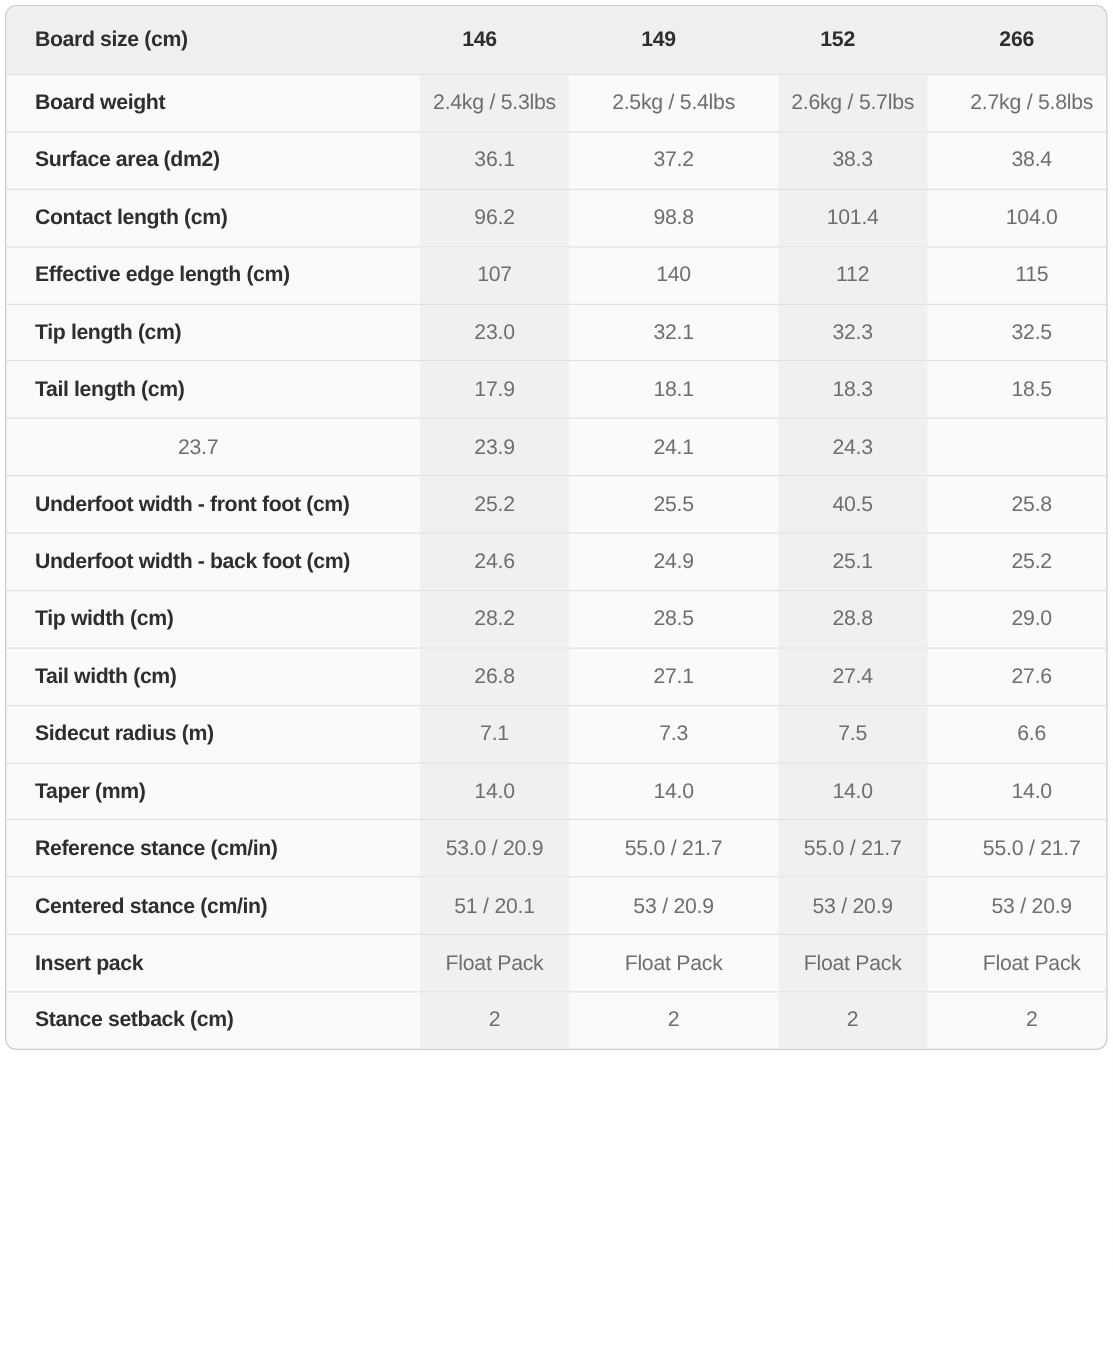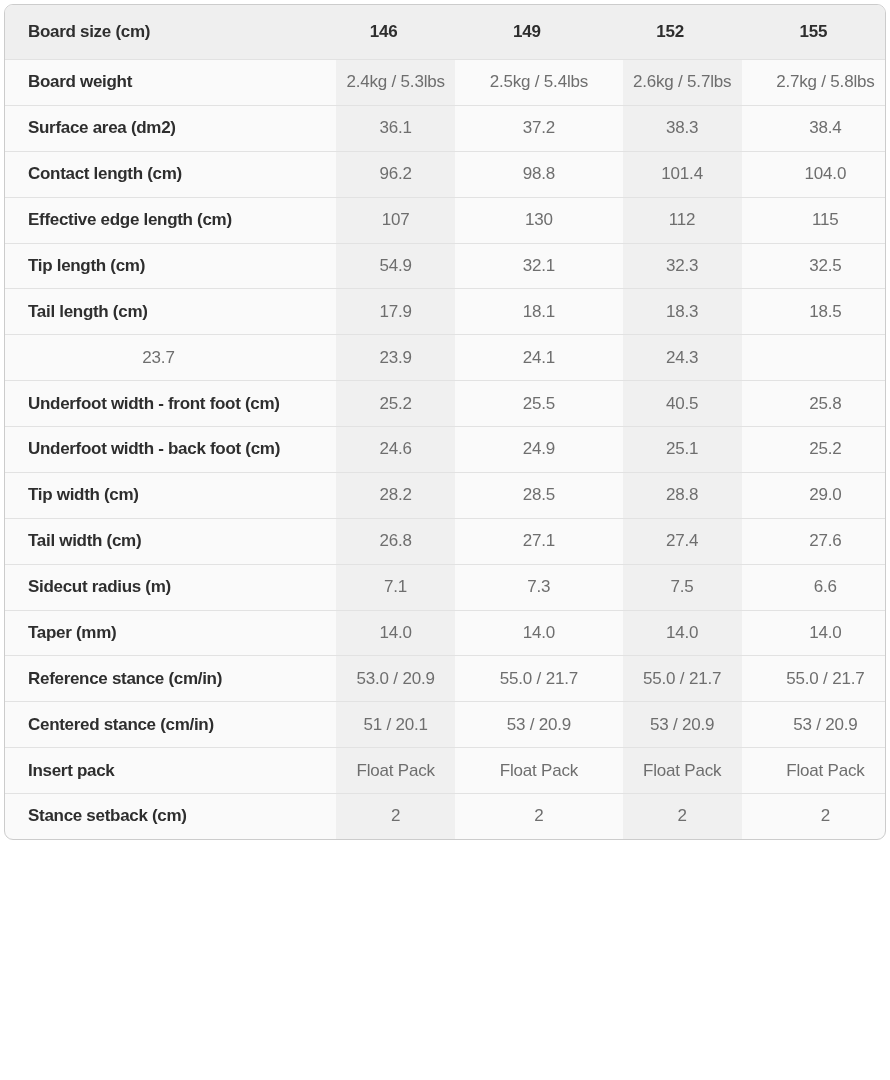--- a/index.html
+++ b/index.html
@@ -76,21 +76,21 @@
 </head>
 <body>
 
 <div class="page">
   <section class="spec-table">
     <div class="row header-row">
       <div class="cell label-cell">Board size (cm)</div>
       <div class="cell">146</div>
       <div class="cell">149</div>
       <div class="cell">152</div>
-      <div class="cell">155</div>
+      <div class="cell">266</div>
     </div>
     <div id="rows-container">
   <div class="row data-row">
     <div class="cell label-cell">Board weight</div>
     <div class="cell">2.4kg / 5.3lbs</div>
     <div class="cell">2.5kg / 5.4lbs</div>
     <div class="cell">2.6kg / 5.7lbs</div>
     <div class="cell">2.7kg / 5.8lbs</div>
   </div>
 
@@ -106,28 +106,28 @@
     <div class="cell label-cell">Contact length (cm)</div>
     <div class="cell">96.2</div>
     <div class="cell">98.8</div>
     <div class="cell">101.4</div>
     <div class="cell">104.0</div>
   </div>
 
   <div class="row data-row">
     <div class="cell label-cell">Effective edge length (cm)</div>
     <div class="cell">107</div>
-    <div class="cell">130</div>
+    <div class="cell">140</div>
     <div class="cell">112</div>
     <div class="cell">115</div>
   </div>
 
   <div class="row data-row">
     <div class="cell label-cell">Tip length (cm)</div>
-    <div class="cell">54.9</div>
+    <div class="cell">23.0</div>
     <div class="cell">32.1</div>
     <div class="cell">32.3</div>
     <div class="cell">32.5</div>
   </div>
 
   <div class="row data-row">
     <div class="cell label-cell">Tail length (cm)</div>
     <div class="cell">17.9</div>
     <div class="cell">18.1</div>
     <div class="cell">18.3</div>

